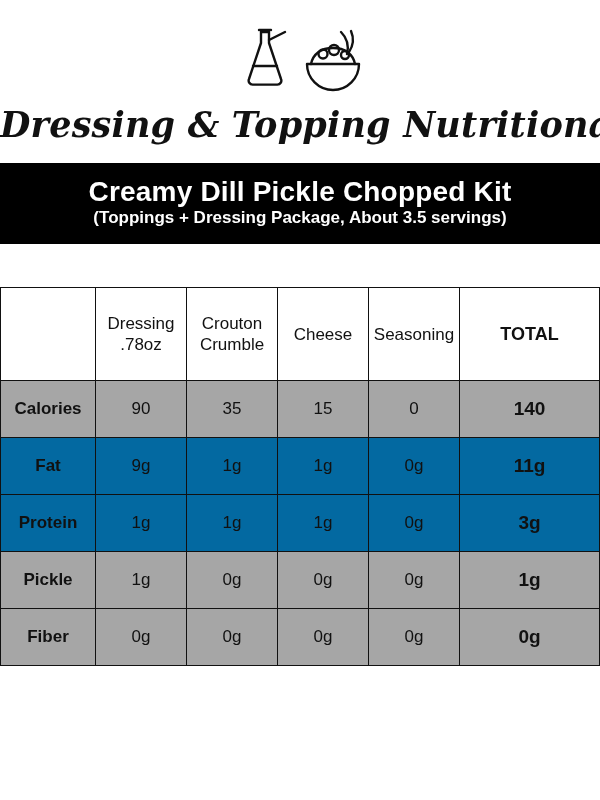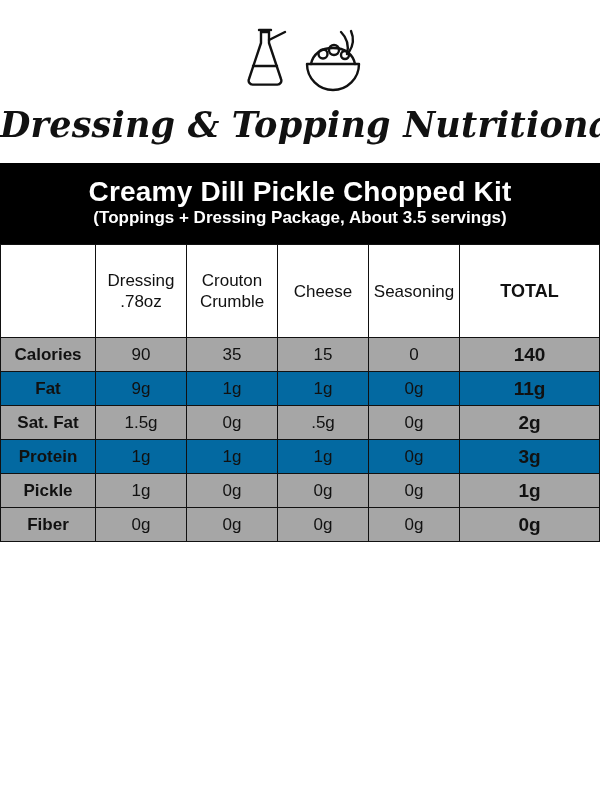--- a/index.html
+++ b/index.html
@@ -66,20 +66,21 @@
     font-size: 17px;
     font-weight: bold;
     line-height: 1.2;
   }
 
   
   table.nutri {
     width: 600px;
     border-collapse: collapse;
     table-layout: fixed;
+    margin-top: 43px;
   }
 
   table.nutri td,
   table.nutri th {
     border: 1px solid #111111;
     text-align: center;
     vertical-align: middle;
     font-size: 17px;
     color: #111111;
     font-weight: normal;
@@ -96,21 +97,21 @@
     font-size: 16px;
     line-height: 1.25;
     font-weight: normal;
   }
 
   thead th.total-head {
     font-weight: bold;
     font-size: 18px;
   }
 
-  tbody tr { height: 34px; }
+  tbody tr { height: 57px; }
 
   tbody td.row-label {
     font-weight: bold;
     font-size: 17px;
   }
 
   tbody td.total-cell {
     font-weight: bold;
     font-size: 19px;
   }
@@ -193,28 +194,20 @@
         <td class="total-cell">140</td>
       </tr>
       <tr class="plain">
         <td class="row-label">Fat</td>
         <td>9g</td>
         <td>1g</td>
         <td>1g</td>
         <td>0g</td>
         <td class="total-cell">11g</td>
       </tr>
-      <tr class="shade">
-        <td class="row-label">Sat. Fat</td>
-        <td>1.5g</td>
-        <td>0g</td>
-        <td>.5g</td>
-        <td>0g</td>
-        <td class="total-cell">2g</td>
-      </tr>
       <tr class="plain">
         <td class="row-label">Protein</td>
         <td>1g</td>
         <td>1g</td>
         <td>1g</td>
         <td>0g</td>
         <td class="total-cell">3g</td>
       </tr>
       <tr class="shade">
         <td class="row-label">Pickle</td>

